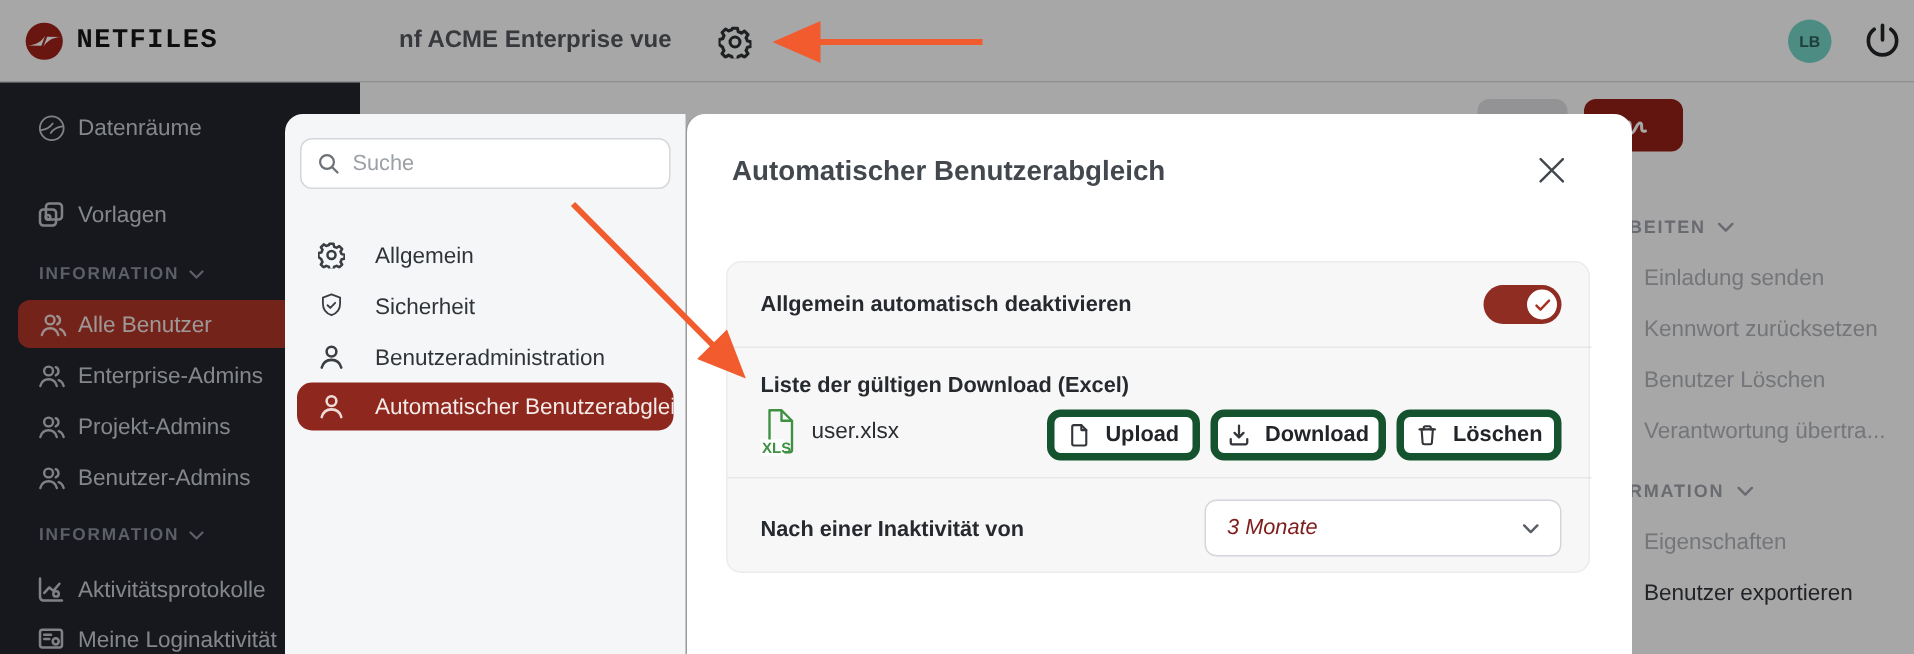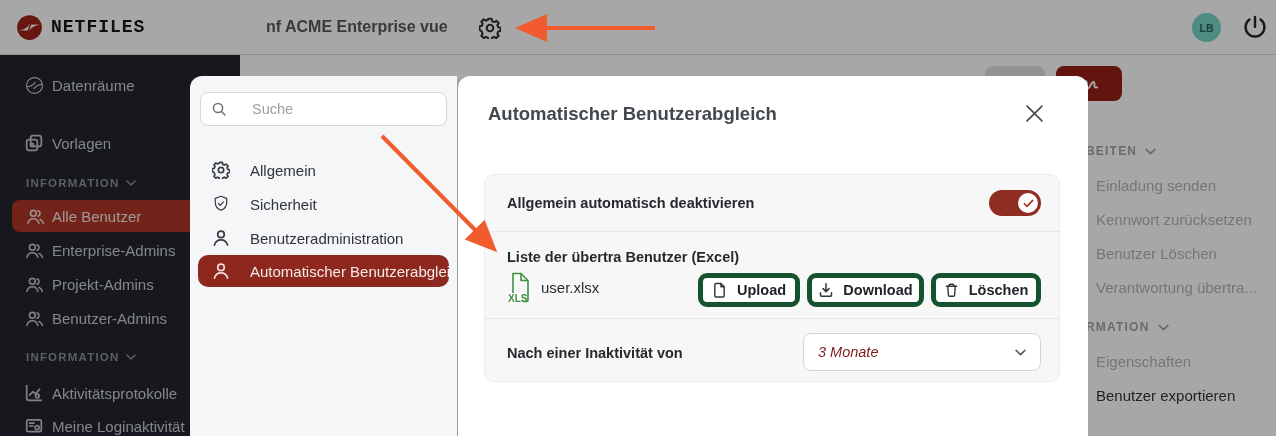--- a/index.html
+++ b/index.html
@@ -30,21 +30,21 @@
   .bg-btn-gray { left:745px; top:11px; width:60px; height:35px; background:#e0e1e4; border-radius:8px; }
   .bg-btn-red  { left:816px; top:11px; width:66px; height:35px; background:#962018; border-radius:8px; display:flex; align-items:center; justify-content:center; color:#fff; }
   .bg-menu-head { position:absolute; display:flex; align-items:center; gap:8px; color:#a0a4ab; font-size:12px; font-weight:700; letter-spacing:1.2px; }
   .bg-menu-item { position:absolute; color:#b1b4ba; font-size:15px; white-space:nowrap; }
   .bg-menu-item.dark { color:#33363a; }
 
   .dim { left:0; top:0; width:1276px; height:436px; background:rgba(0,0,0,0.345); z-index:10; }
 
   
   .settings-nav { left:190px; top:76px; width:267px; height:360px; background:#f5f6f8; border-radius:12px 0 0 0; z-index:20; }
-  .search-box { left:10px; top:16px; width:247px; height:34px; background:#fff; border:1px solid #d5d7da; border-radius:8px; display:flex; align-items:center; padding:0 10px; gap:25px; }
+  .search-box { left:10px; top:16px; width:247px; height:34px; background:#fff; border:1px solid #d5d7da; border-radius:8px; display:flex; align-items:center; padding:0 10px; gap:8px; }
   .search-box .ic { width:16px; height:16px; color:#6d7277; flex:0 0 auto; }
   .search-box input { border:none; outline:none; background:transparent; font-size:14.5px; color:#3a3e43; width:100%; font-family:"Liberation Sans", sans-serif; }
   .search-box input::placeholder { color:#9ba0a6; }
   .nav-item { position:absolute; left:8px; width:251px; height:32px; display:flex; align-items:center; color:#303439; font-size:15px; overflow:hidden; white-space:nowrap; }
   .nav-item .ic { position:absolute; left:14px; width:18px; height:18px; color:#3a3e43; }
   .nav-item .lb { position:absolute; left:52px; }
   .nav-sel { background:#8e271e; border-radius:10px; color:#f4ebe9; }
   .nav-sel .ic { color:#eedcd9; }
 
   .dialog { left:458px; top:76px; width:630px; height:360px; background:#ffffff; border-radius:12px 12px 0 0; z-index:20; box-shadow:-1px 0 0 rgba(0,0,0,0.07); }
@@ -293,21 +293,21 @@
       <span class="row-label" style="left:22px; top:20px;">Allgemein automatisch deaktivieren</span>
       <div class="toggle">
         <span class="knob">
           <svg class="stroked" width="11" height="9" viewBox="0 0 10 8" stroke-width="1.8">
               <path d="M1.2 4.2l2.4 2.4L8.8 1.2"></path>
             </svg>
         </span>
       </div>
       <div class="divider" style="top:56px;"></div>
 
-      <span class="row-label" style="left:22px; top:74px;">Liste der übertra Benutzer (Excel)</span>
+      <span class="row-label" style="left:22px; top:74px;">Liste der gültigen Download (Excel)</span>
       <span class="file-ic">
         <svg width="27" height="33" viewBox="0 0 27 33">
           <path d="M7 2.5h8l7 7V29a1.5 1.5 0 0 1-1.5 1.5H8.5A1.5 1.5 0 0 1 7 29z" fill="none" stroke="#3f9142" stroke-width="1.6" stroke-linejoin="round"></path>
           <path d="M15 2.5V9.5h7" fill="none" stroke="#3f9142" stroke-width="1.6" stroke-linejoin="round"></path>
           <rect x="1" y="22" width="16" height="11" fill="#ffffff"></rect>
           <text x="2" y="31" font-size="10" font-weight="bold" fill="#3f9142" font-family="Liberation Sans, sans-serif">XLS</text>
         </svg>
       </span>
       <span class="file-name">user.xlsx</span>
 

